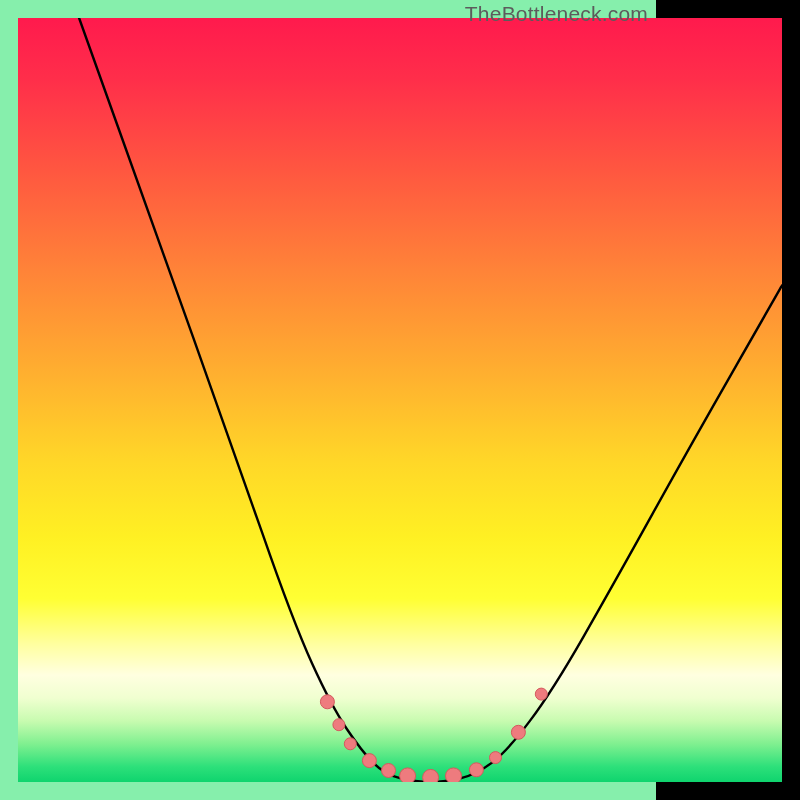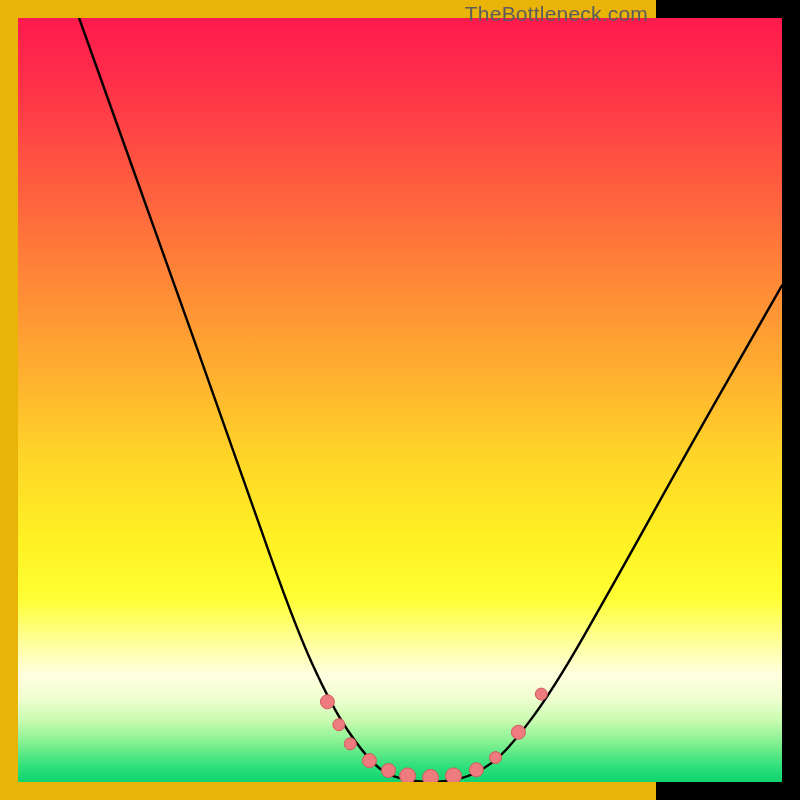--- a/index.html
+++ b/index.html
@@ -8,21 +8,21 @@
     width: 800px;
     height: 800px;
     background: #000;
     overflow: hidden;
     font-family: Arial, Helvetica, sans-serif;
   }
   .frame {
     position: absolute;
     top: 0; left: 0;
     width: 656px; height: 800px;
-    background: #eab308;
+    background: #86efac;
   }
   .plot {
     position: absolute;
     top: 18px;
     left: 18px;
     width: 764px;
     height: 764px;
     overflow: hidden;
   }
   .gradient {

